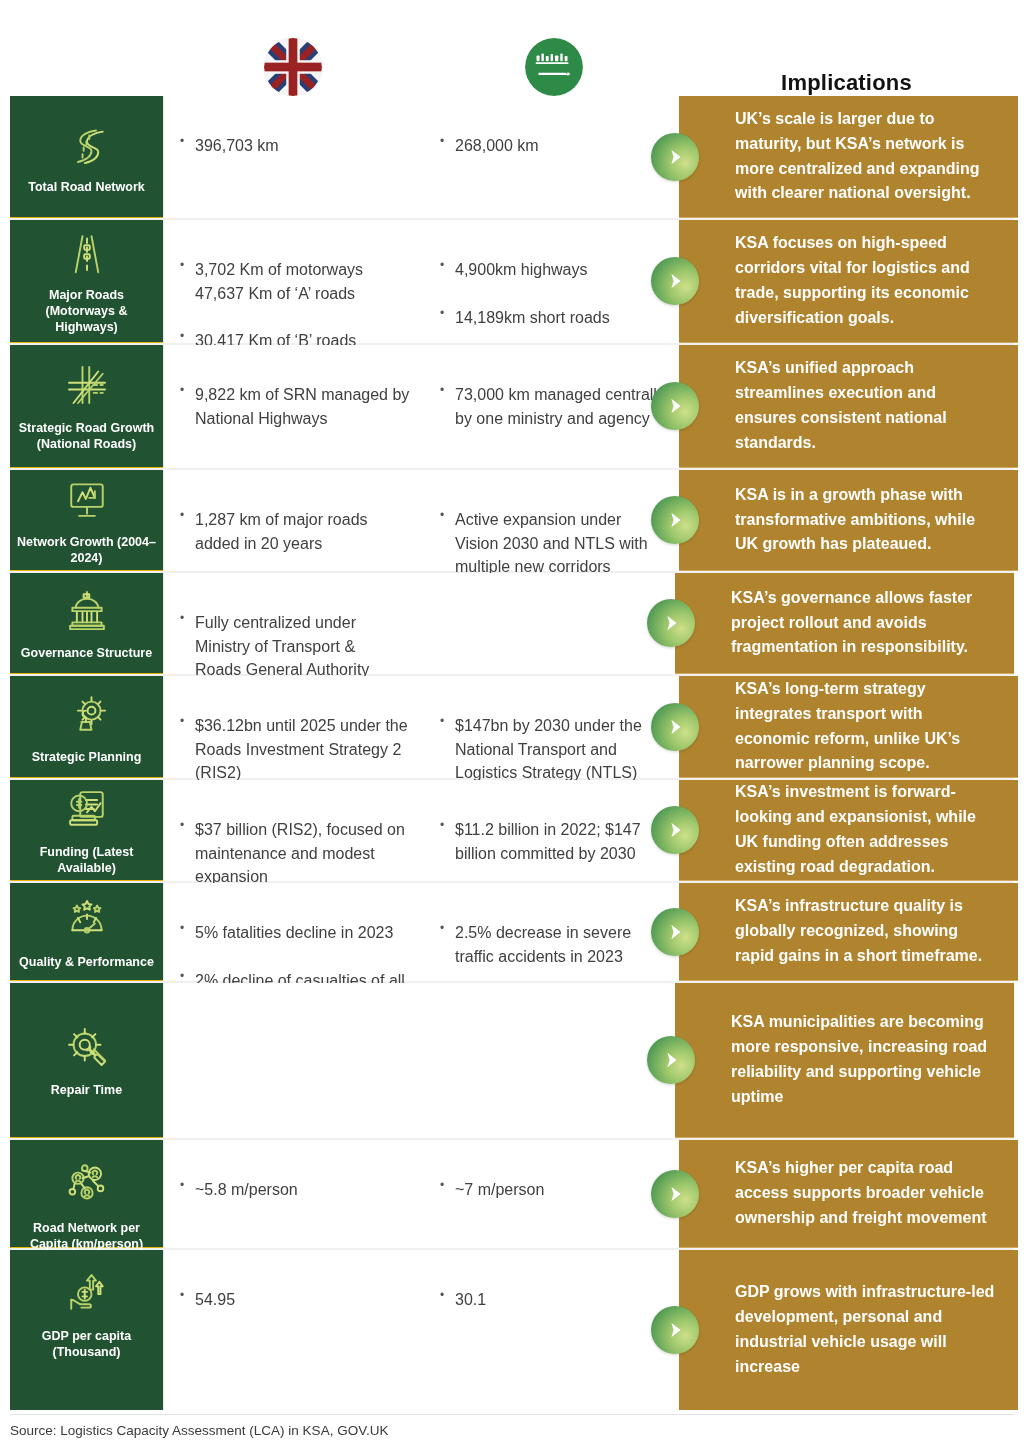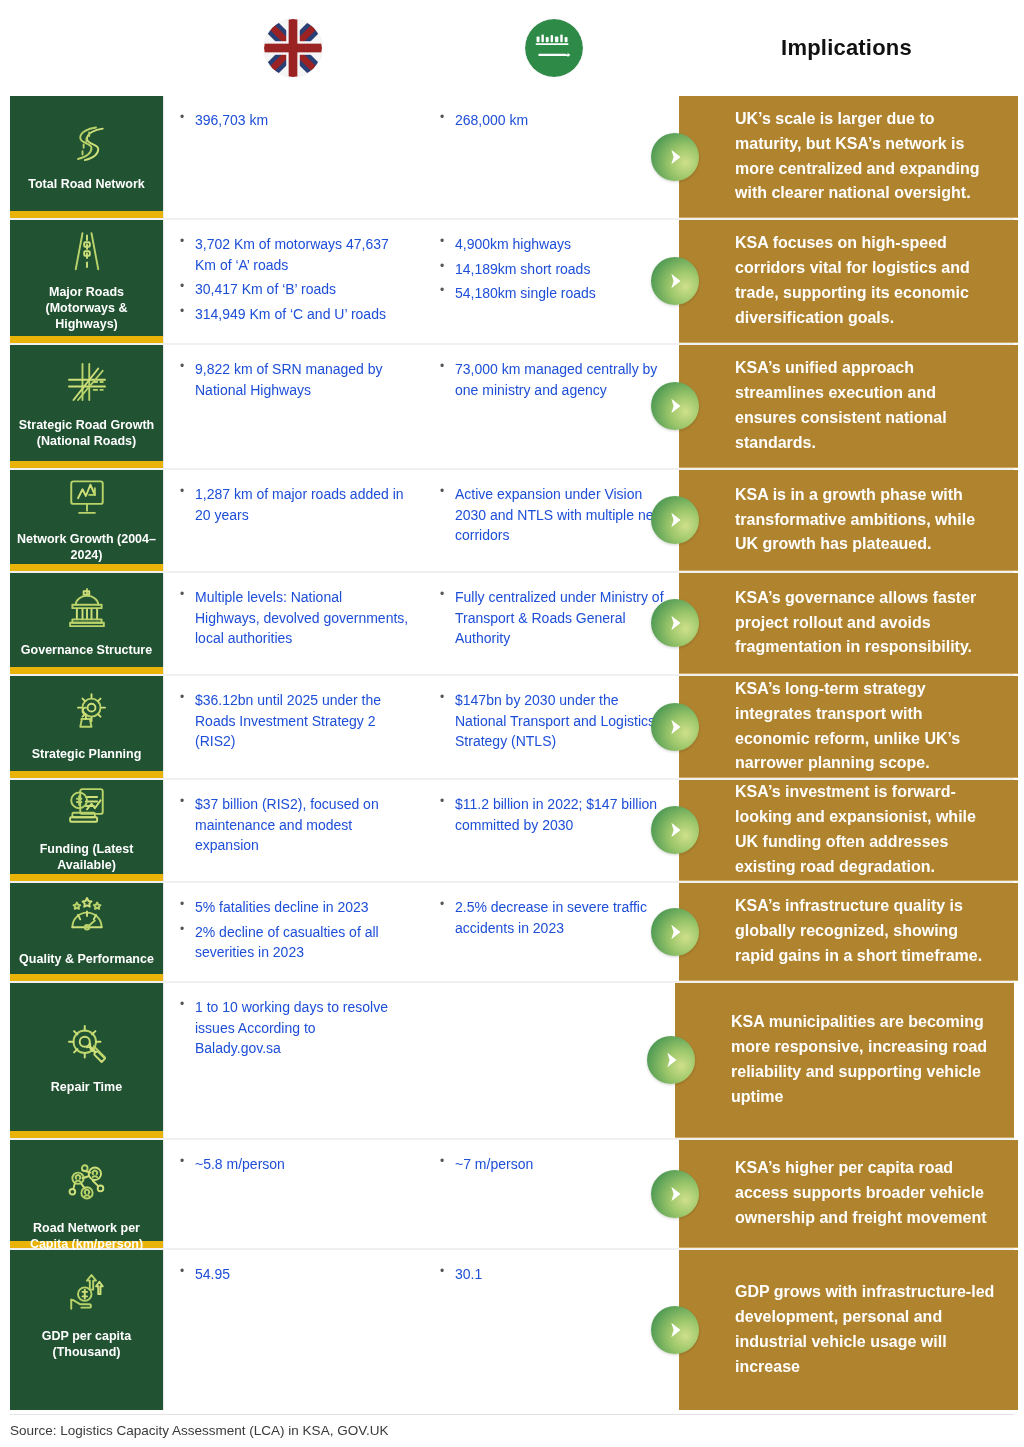--- a/index.html
+++ b/index.html
@@ -7,21 +7,21 @@
     width: 1024px; height: 1447px;
     background: #ffffff;
     font-family: "Liberation Sans", sans-serif;
     overflow: hidden;
   }
   .page { position: relative; width: 1024px; height: 1447px; background: #fff; }
 
   
   .header {
     position: absolute; left: 0; top: 0; width: 988px; height: 96px;
-    display: flex; align-items: center;
+    display: flex; align-items: flex-end;
   }
   .hdr-spacer { width: 163px; height: 1px; flex: 0 0 163px; }
   .hdr-flagcol {
     flex: 0 0 260px; display: flex; align-items: center; justify-content: center;
   }
   .hdr-flagcol.ksa { flex: 0 0 262px; }
   .flag {
     width: 58px; height: 58px; border-radius: 50%;
     overflow: hidden; position: relative; flex: 0 0 auto;
     box-shadow: 0 0 1px rgba(0,0,0,.25);
@@ -44,21 +44,21 @@
     position: relative; display: flex; width: 100%;
     border-bottom: 2px solid #f0f0f0;
   }
   .row:last-child { border-bottom: none; }
 
   
   .cat {
     flex: 0 0 153px; background: #215232; color: #fff;
     display: flex; flex-direction: column; align-items: center;
     justify-content: center; padding: 10px 6px 12px;
-    border-bottom: 7px solid #eab308;
+    border-bottom: 1px solid #eab308;
     position: relative;
   }
   .row:last-child .cat { border-bottom: none; }
   .cat-icon { width: 54px; height: 54px; margin-bottom: 8px; }
   .cat-icon svg { display: block; width: 100%; height: 100%; }
   .cat-label {
     font-size: 12.5px; font-weight: bold; line-height: 1.28;
     text-align: center; color: #ffffff;
   }
 
@@ -67,21 +67,21 @@
     flex: 1 1 auto; display: flex; background: #fff; padding: 14px 0 14px 0;
     border-left: 1px solid #e8e8e8;
   }
   .col {
     flex: 0 0 260px; padding: 0 14px 0 14px;
   }
   .col.ksa { flex: 0 0 255px; }
   ul.bullets { list-style: none; }
   ul.bullets li {
     position: relative; padding-left: 17px; margin-bottom: 4px;
-    font-size: 14px; line-height: 1.47; color: #1d4ed8;
+    font-size: 16px; line-height: 1.47; color: #404040; margin-top: 24px;
   }
   ul.bullets li::before {
     content: "\2022"; position: absolute; left: 2px; top: -1px;
     font-size: 12px; color: #555;
   }
 
   
   .impl {
     flex: 0 0 339px; background: #b0842f; position: relative;
     display: flex; align-items: center;
@@ -323,25 +323,20 @@
               <path d="M14 22a10 8 0 0 1 20 0"></path>
               <rect x="11" y="22" width="26" height="3"></rect>
               <path d="M15 26v9M20 26v9M24 26v9M28 26v9M33 26v9" stroke="#cfe07a"></path>
               <rect x="11" y="35" width="26" height="3"></rect>
               <rect x="9" y="38" width="30" height="3"></rect>
             </svg>
           </div>
           <div class="cat-label">Governance Structure</div>
         </div>
         <div class="data">
-          <div class="col uk">
-            <ul class="bullets">
-              <li>Multiple levels: National Highways, devolved governments, local authorities</li>
-            </ul>
-          </div>
           <div class="col ksa">
             <ul class="bullets">
               <li>Fully centralized under Ministry of Transport &amp; Roads General Authority</li>
             </ul>
           </div>
         </div>
         <div class="impl">
           <div class="arrow">
             <svg viewBox="0 0 24 24" xmlns="http://www.w3.org/2000/svg">
               <path d="M8 4 L18 12 L8 20 L10.5 12 Z" fill="#ffffff"></path>
@@ -466,25 +461,20 @@
               <circle cx="22" cy="22" r="10"></circle>
               <circle cx="22" cy="22" r="4.5" stroke="#cfe07a"></circle>
               <path d="M22 8v4M22 32v4M8 22h4M32 22h4M12.5 12.5l3 3M28.5 28.5l3 3M31.5 12.5l-3 3M15.5 28.5l-3 3" stroke="#cfe07a"></path>
               <path d="M27 24a5 5 0 0 0 6.5 6.5L40 37l-3 3-6.5-6.5A5 5 0 0 0 24 27" stroke="#cfe07a"></path>
               <path d="M30 26l10 10"></path>
             </svg>
           </div>
           <div class="cat-label">Repair Time</div>
         </div>
         <div class="data">
-          <div class="col ksa">
-            <ul class="bullets">
-              <li>1 to 10 working days to resolve issues According to Balady.gov.sa</li>
-            </ul>
-          </div>
         </div>
         <div class="impl">
           <div class="arrow">
             <svg viewBox="0 0 24 24" xmlns="http://www.w3.org/2000/svg">
               <path d="M8 4 L18 12 L8 20 L10.5 12 Z" fill="#ffffff"></path>
             </svg>
           </div>
           <div class="impl-text">KSA municipalities are becoming more responsive, increasing road reliability and supporting vehicle uptime</div>
         </div>
       </div>

